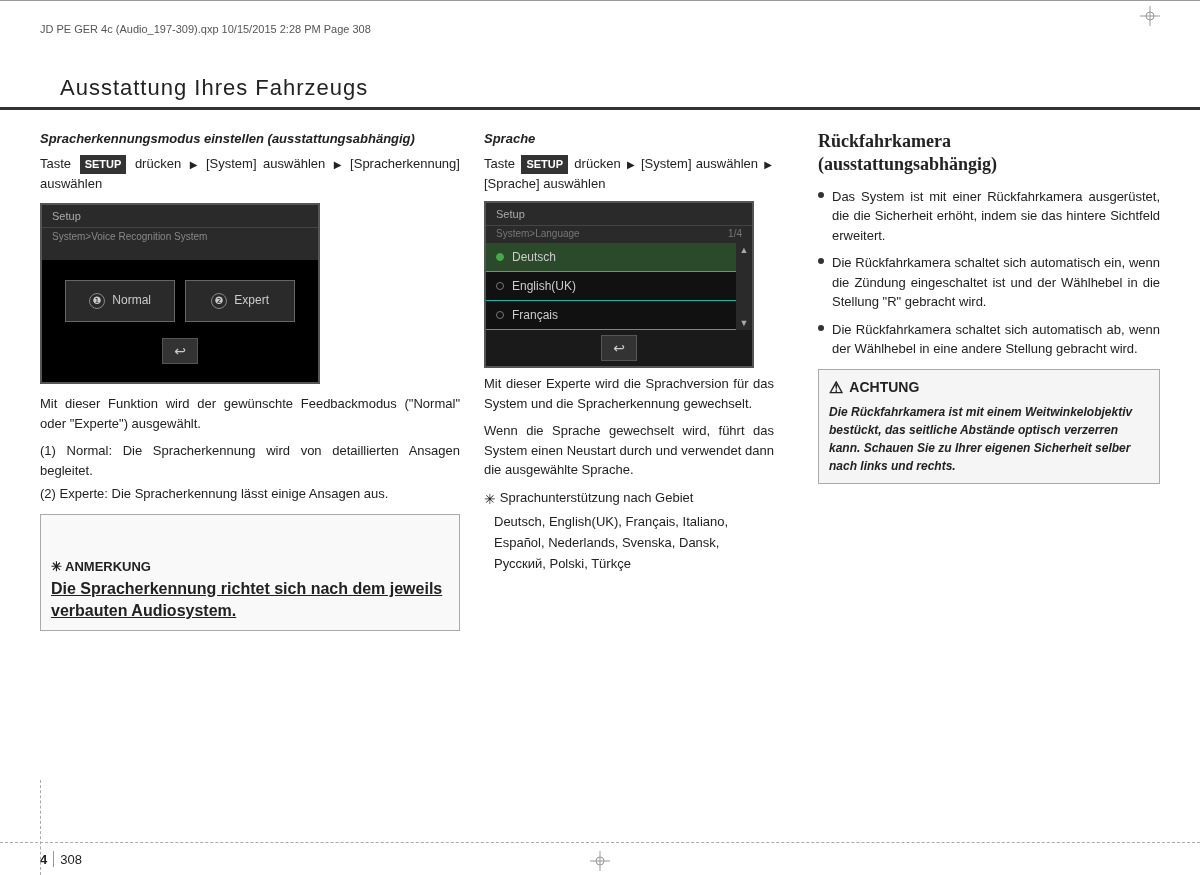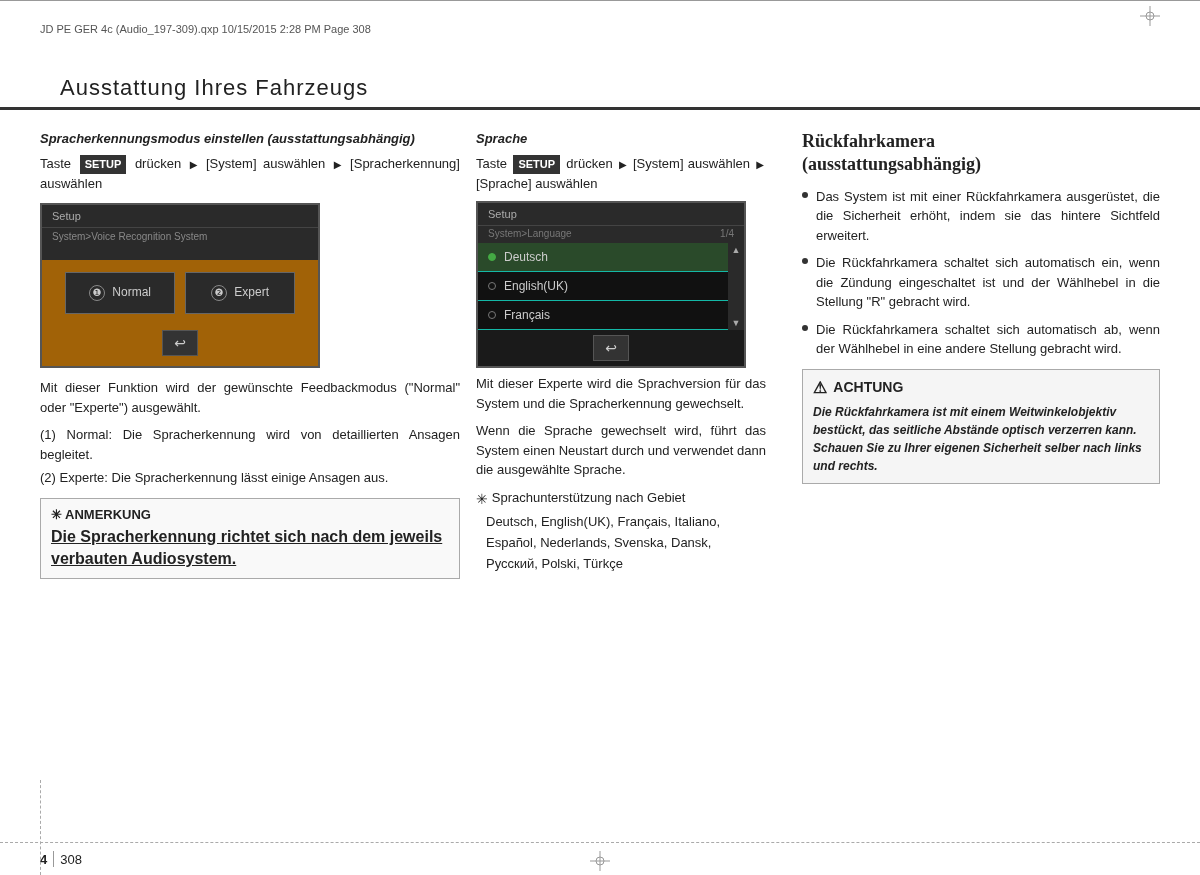--- a/index.html
+++ b/index.html
@@ -34,21 +34,21 @@
       font-size: 22px;
       font-weight: normal;
       letter-spacing: 1px;
       color: #222;
     }
 
     
     .main-content {
       display: flex;
       padding: 0 40px;
-      gap: 16px;
+      gap: 24px;
     }
 
     
     .col-left {
       width: 420px;
       flex-shrink: 0;
     }
 
     
     .col-middle {
@@ -115,22 +115,22 @@
     }
 
     .ui-subtitle {
       background: #2a2a2a;
       color: #888;
       font-size: 10px;
       padding: 3px 10px 18px 10px;
     }
 
     .ui-body {
-      background: #a16207;
-      padding: 2px;
+      background: #000000;
+      padding: 10px;
     }
 
     .ui-options-row {
       display: flex;
       gap: 10px;
       justify-content: center;
       margin: 10px 0;
     }
 
     .ui-option {
@@ -249,20 +249,21 @@
       border: 1px solid #aaa;
       padding: 8px 10px;
       margin-top: 10px;
       background: #f9f9f9;
     }
 
     .note-heading {
       font-weight: bold;
       font-size: 13px;
       margin-bottom: 4px;
+      margin-top: 36px;
     }
 
     .note-text {
       font-size: 16px;
       font-weight: bold;
       text-decoration: underline;
       line-height: 1.4;
     }
 
     

